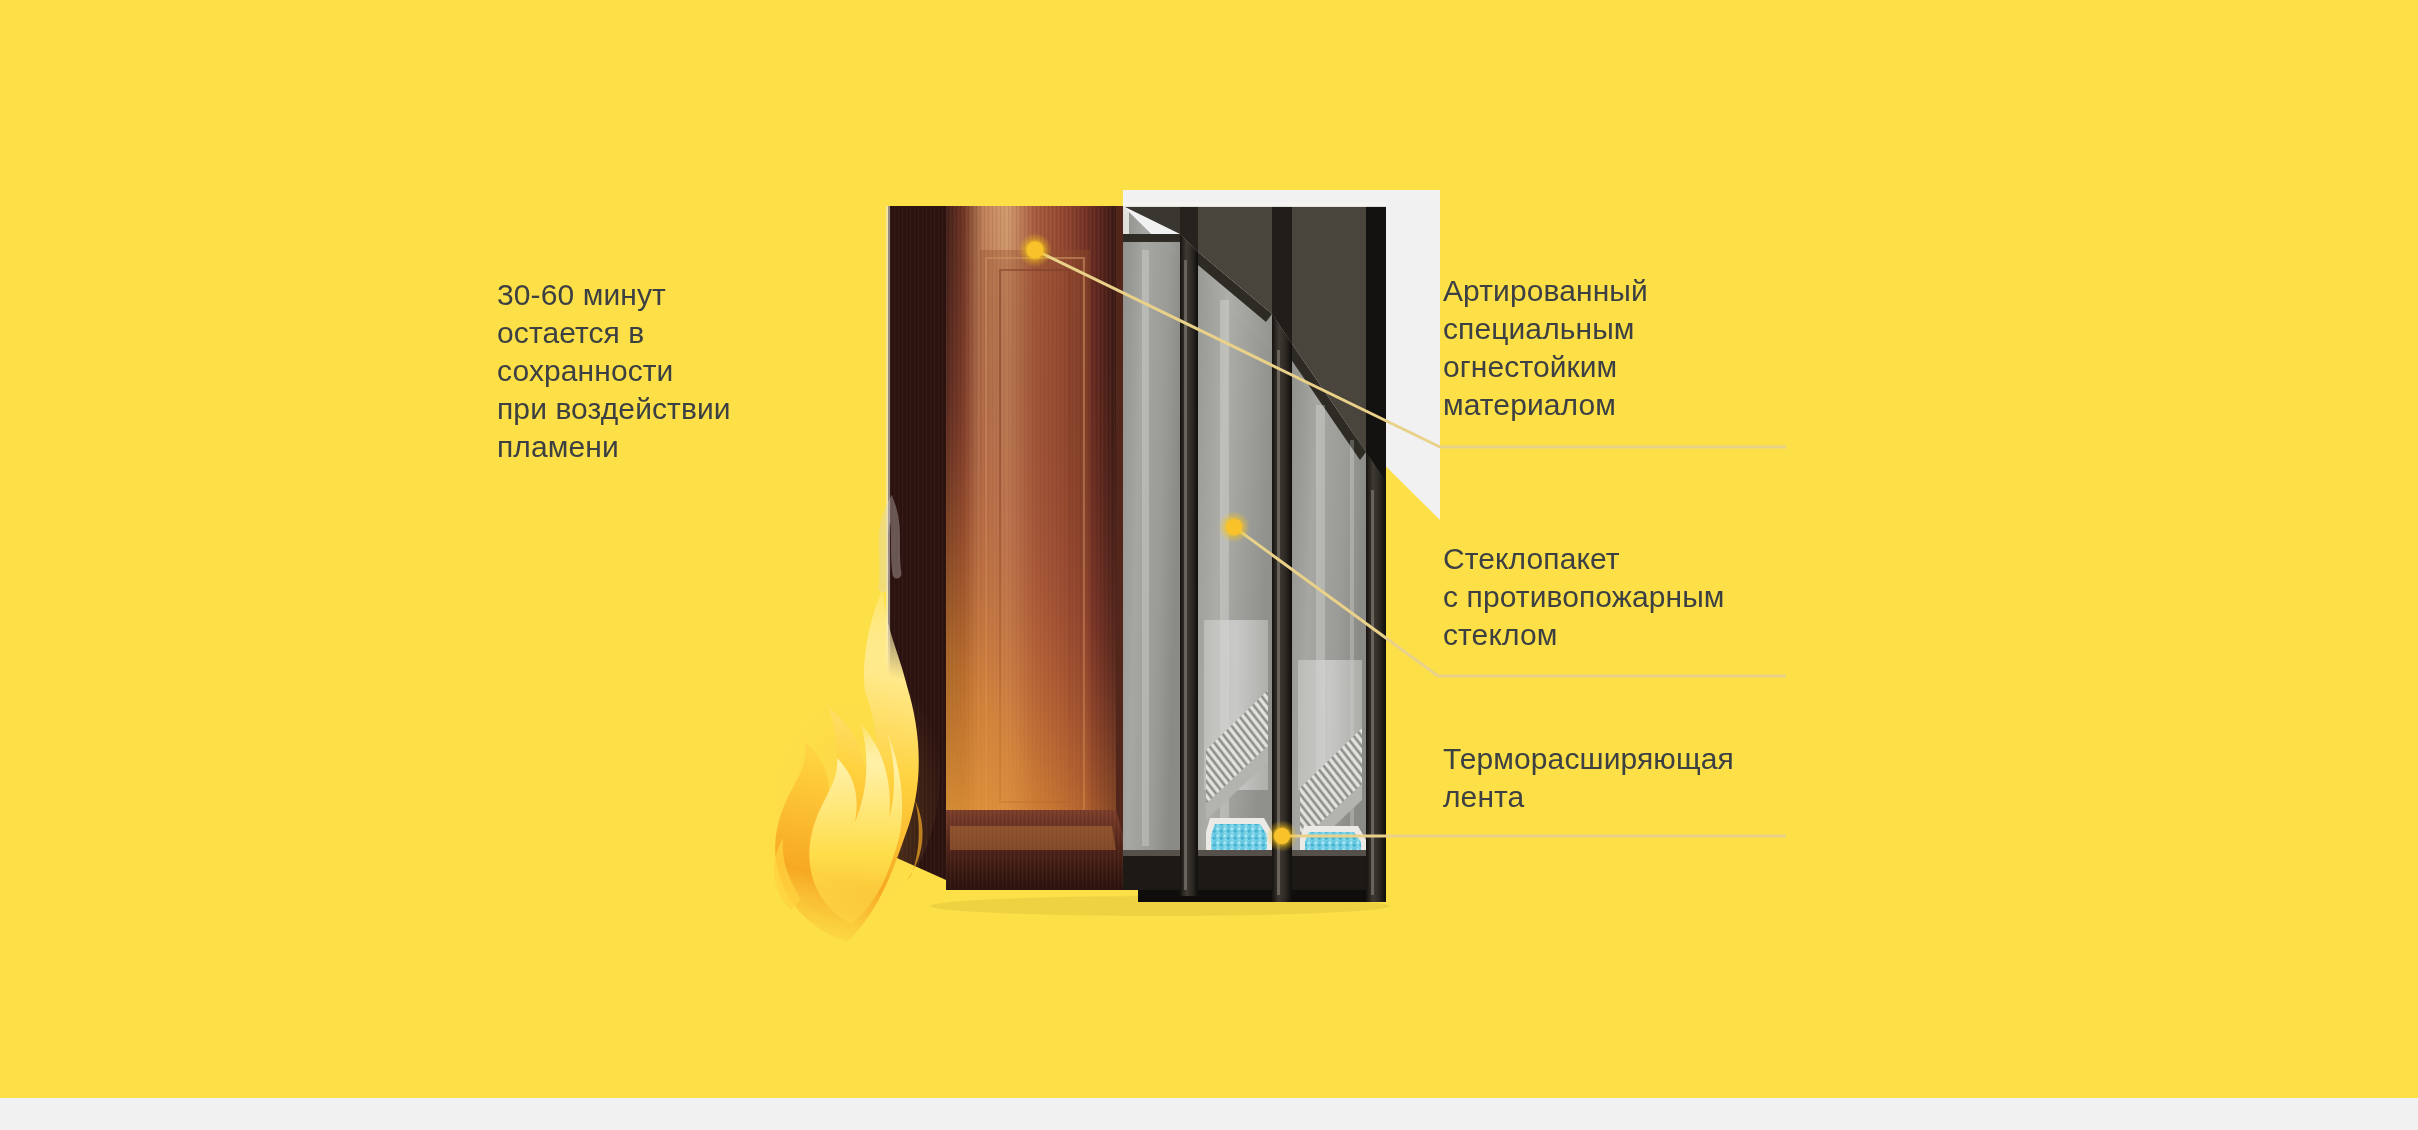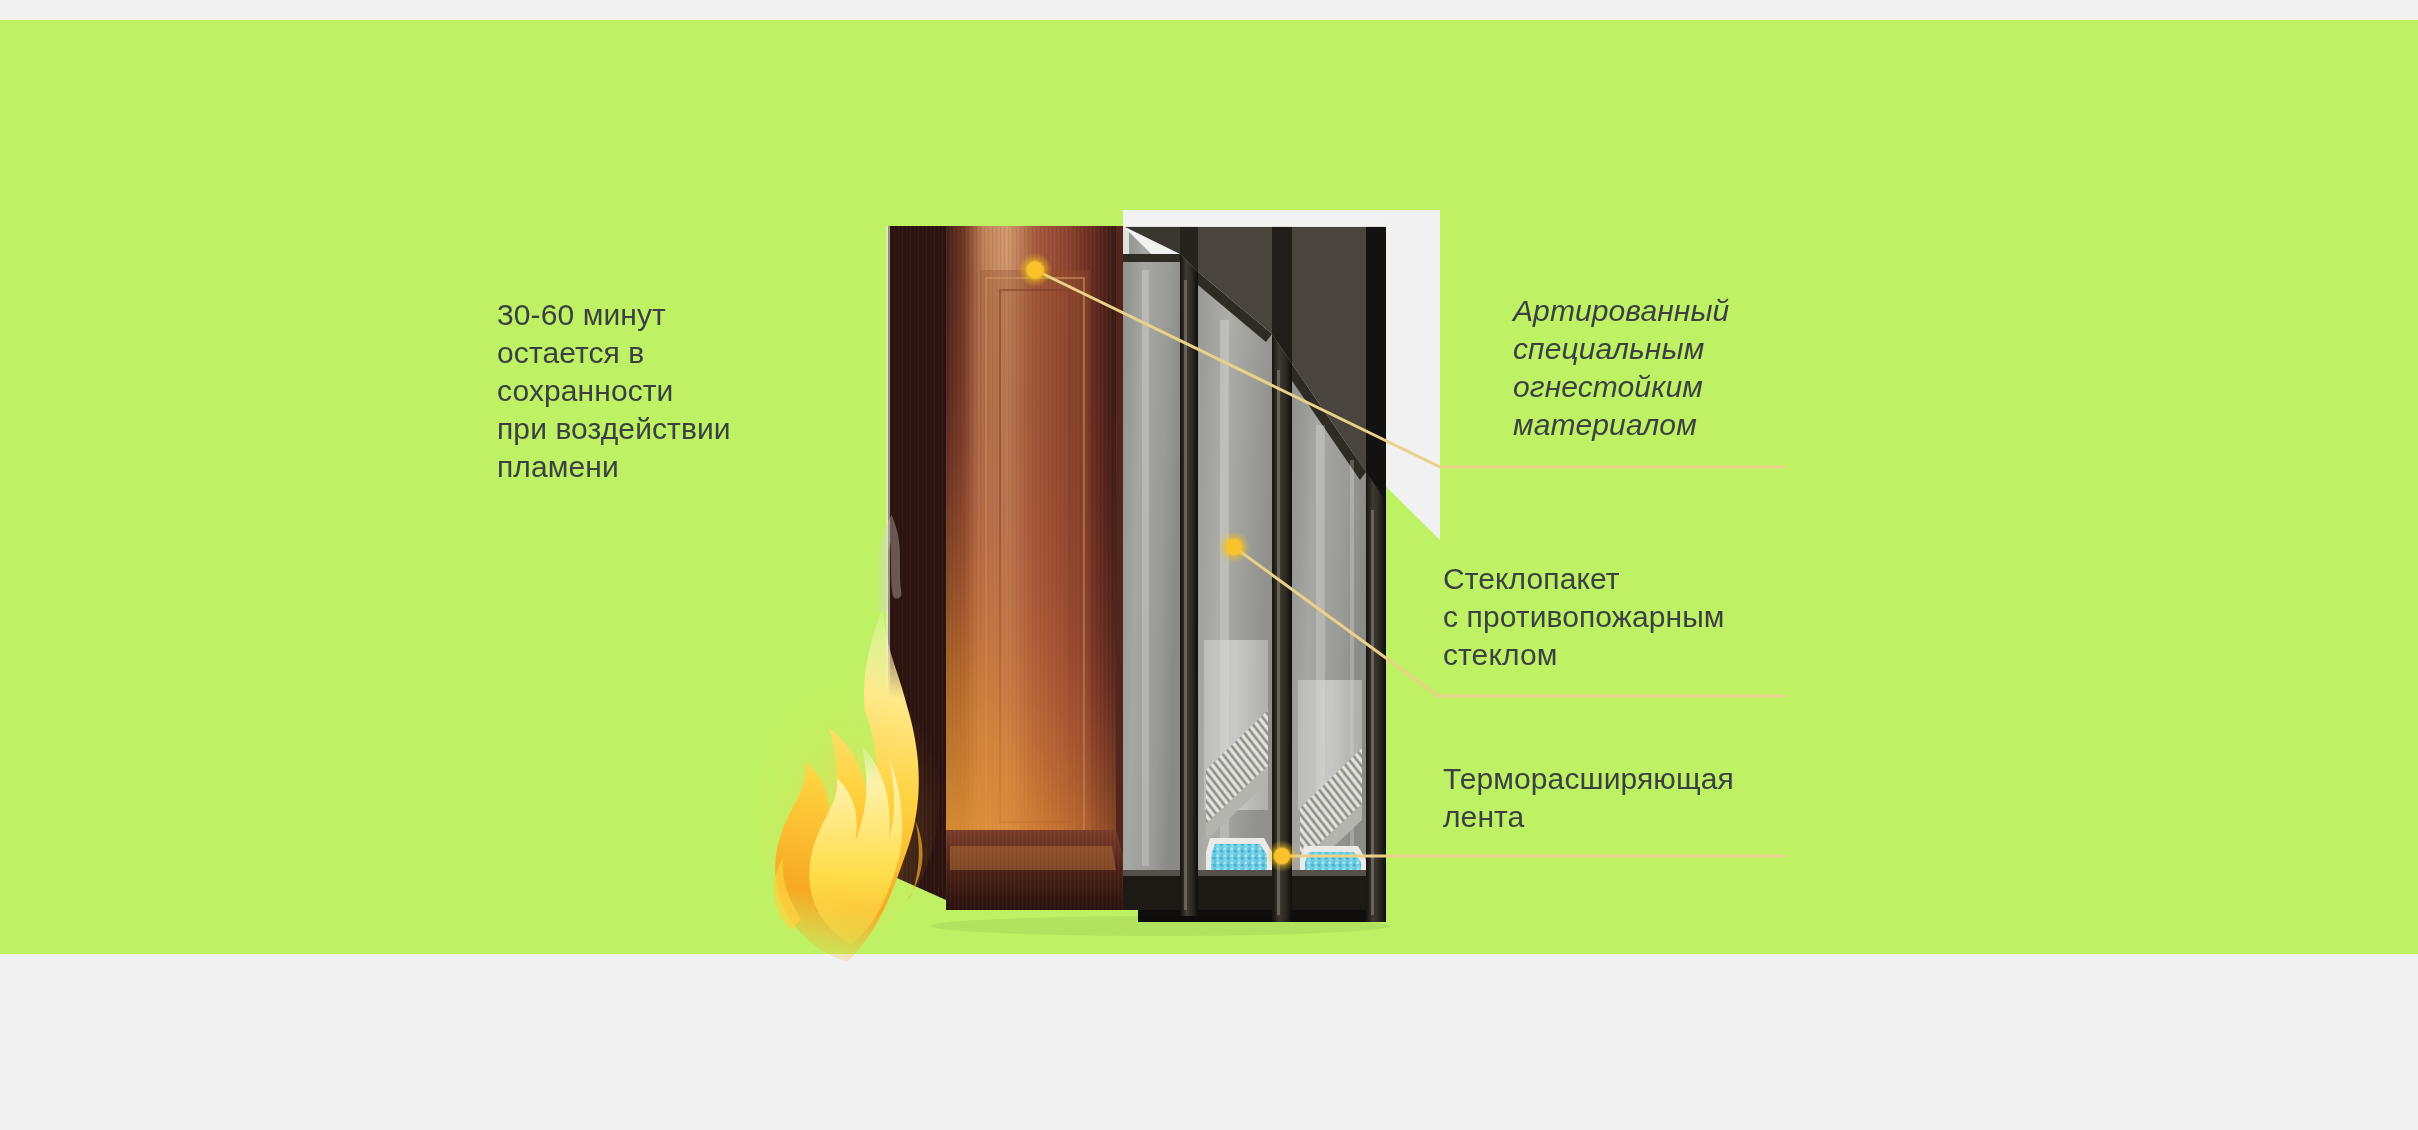--- a/index.html
+++ b/index.html
@@ -12,45 +12,43 @@
     background: #f1f1f1;
     font-family: "Liberation Sans", sans-serif;
     overflow: hidden;
     position: relative;
   }
 
   #stage {
     position: absolute;
     left: 0; top: 0;
     width: 2418px;
-    height: 934px;
-    background: #bef264;
-    margin-top: 20px;
+    height: 1098px;
+    background: #fde047;
   }
 
   
   .textblock {
     position: absolute;
     color: #3c4043;
     font-size: 30px;
     line-height: 38px;
     font-weight: 400;
     letter-spacing: 0.1px;
     white-space: pre-line;
   }
   #left-caption {
     left: 497px;
     top: 276px;
     width: 360px;
   }
   #label-1 {
-    left: 1513px;
+    left: 1443px;
     top: 272px;
     width: 420px;
-    font-style: italic;
   }
   #label-2 {
     left: 1443px;
     top: 540px;
     width: 430px;
   }
   #label-3 {
     left: 1443px;
     top: 740px;
     width: 420px;

